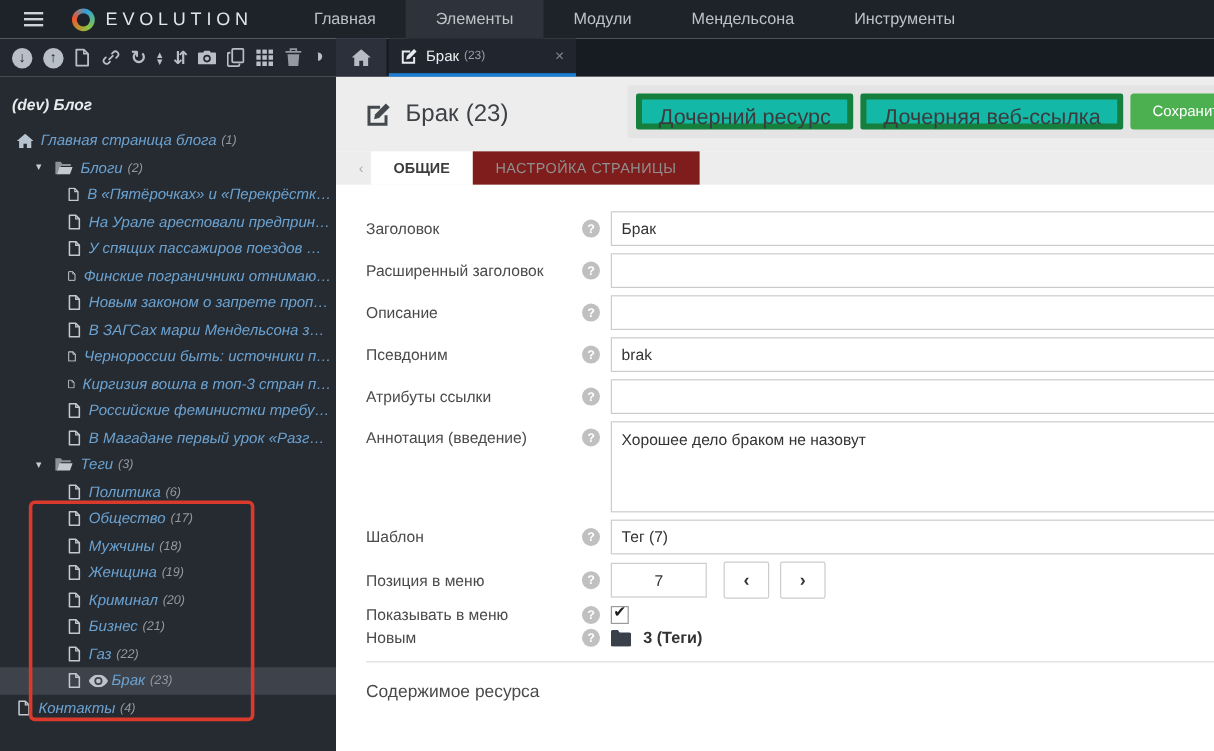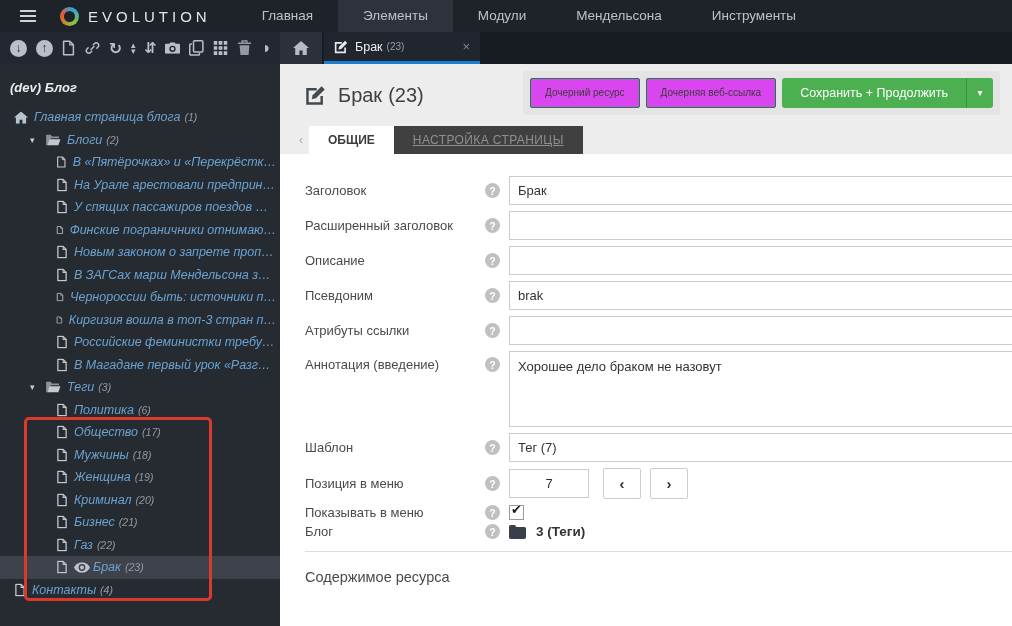--- a/index.html
+++ b/index.html
@@ -62,31 +62,31 @@
   .tcount { color:#9298a0; font-size:10.5px; margin-left:4px; }
   .redbox { position:absolute; left:24px; top:353px; width:188px; height:184px; border:3px solid #d93a2b; border-radius:5px; pointer-events:none; z-index:5; }
 
   
   #main { position:absolute; left:280px; top:64px; width:732px; height:562px; display:flex; flex-direction:column; }
   .hdr { height:62px; background:#ededee; position:relative; display:flex; align-items:center; padding-left:25px; flex:none; }
   .hdr .pencil { width:21px; height:21px; color:#43494f; }
   .page-title { font-size:20px; color:#3e4247; margin-left:12px; font-weight:400; }
   .page-title-count { font-size:20px; color:#3e4247; margin-left:6px; font-weight:400; }
   .btnbar { position:absolute; left:243px; top:7px; display:flex; gap:6px; background:#e4e4e5; padding:7px; border-radius:3px; white-space:nowrap; }
-  .btn { line-height:28px; height:30px; padding:0 14px; background:#d946ef; border:1px solid #15803d; border-radius:2px; color:#3b3b3b; font-size:10px; cursor:pointer; }
+  .btn { line-height:28px; height:30px; padding:0 14px; background:#14b8a6; border:5px solid #15803d; border-radius:2px; color:#3b3b3b; font-size:18px; cursor:pointer; }
   .btn-green { display:flex; align-items:center; background:#4caf50; color:#fff; border-radius:3px; overflow:hidden; height:30px; cursor:pointer; }
   .btn-green .bmain { padding:0 18px; line-height:30px; font-size:12.5px; }
   .btn-green .caret { width:27px; text-align:center; border-left:1px solid rgba(0,0,0,.18); line-height:30px; font-size:10px; }
   .btn-green .caret::before { content:"\25BE"; }
 
   .mtabs { height:28px; background:#ededee; display:flex; align-items:stretch; padding-left:13px; flex:none; }
   .tab-scroll-left { width:16px; line-height:28px; color:#aeaeae; font-size:12px; text-align:center; cursor:pointer; }
   .tab-scroll-left::before { content:"\2039"; }
   .mtab { line-height:28px; padding:0 19px; font-size:12px; font-weight:bold; color:#3c3c3c; background:#fff; cursor:pointer; }
-  .mtab.inactive { background:#404040; color:#8f8f8f; font-weight:400; letter-spacing:.4px;text-decoration:underline; }
+  .mtab.inactive { background:#7f1d1d; color:#8f8f8f; font-weight:400; letter-spacing:.4px; }
 
   .content { flex:1; background:#fff; padding:22px 0 0 25px; overflow:hidden; }
   .frow { display:flex; align-items:center; margin-bottom:6px; }
   .frow.top { align-items:flex-start; }
   .frow.top .flabel, .frow.top .help { margin-top:6px; }
   .flabel { width:180px; font-size:13px; color:#4a4a4a; flex:none; }
   .help { width:15px; height:15px; border-radius:50%; background:#c0c0c0; color:#fff; font-size:10.5px; font-weight:bold; display:flex; align-items:center; justify-content:center; flex:none; margin-right:9px; cursor:pointer; }
   .help::before { content:"?"; }
   .fctl { flex:1; margin-right:-8px; display:flex; align-items:center; }
   .inp { width:100%; height:29px; border:1px solid #ccc; border-radius:0; padding:0 8px; font-size:13px; color:#333; font-family:inherit; outline:none; background:#fff; }
@@ -508,21 +508,21 @@
       </div>
     </div>
     <div class="frow" style="margin-bottom:4px">
       <label class="flabel">Показывать в меню</label>
       <span class="help"></span>
       <div class="fctl">
           <span class="cbx checked"></span>
         </div>
     </div>
     <div class="frow">
-      <label class="flabel">Блог</label>
+      <label class="flabel">Новым</label>
       <span class="help"></span>
       <div class="fctl folder-val">
         <svg viewBox="0 0 16 13">
             <use href="#i-folder-fill"></use>
           </svg>
         <b>3 (Теги)</b>
       </div>
     </div>
     <hr class="hr">
     <div class="section-title">Содержимое ресурса</div>

